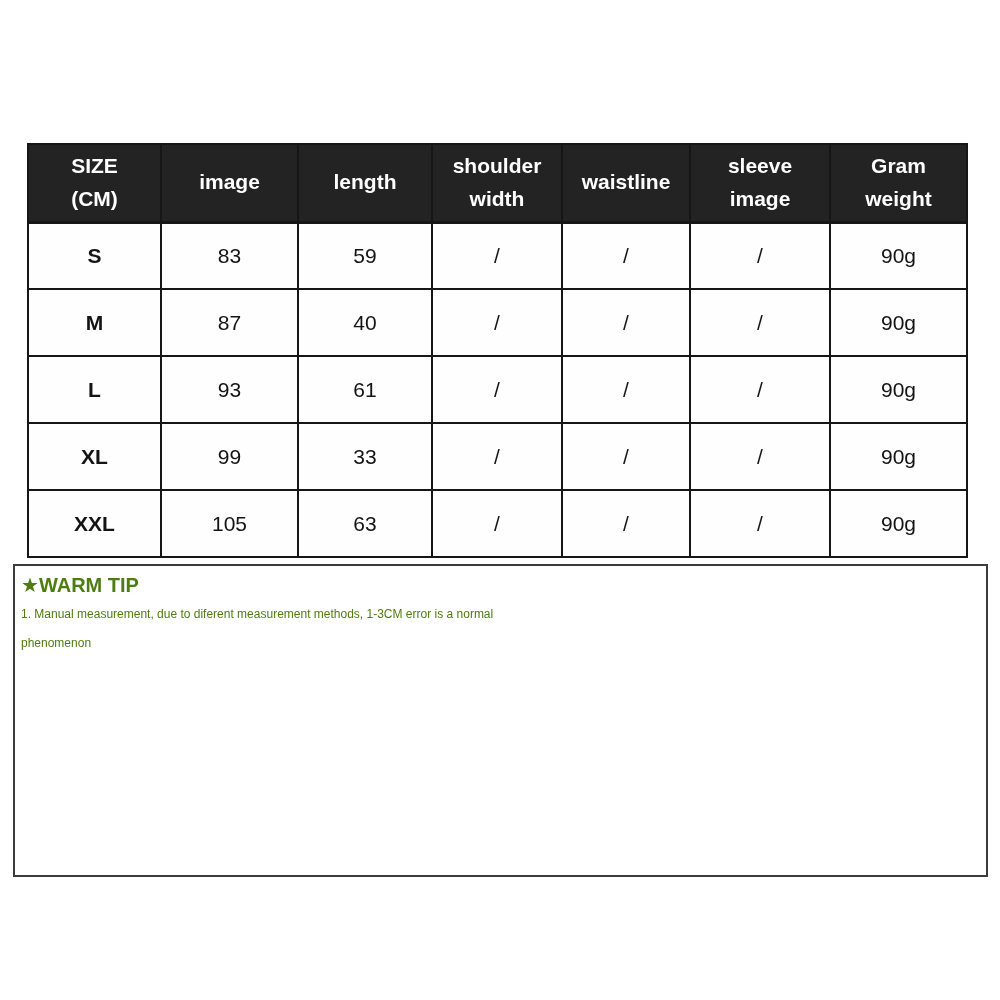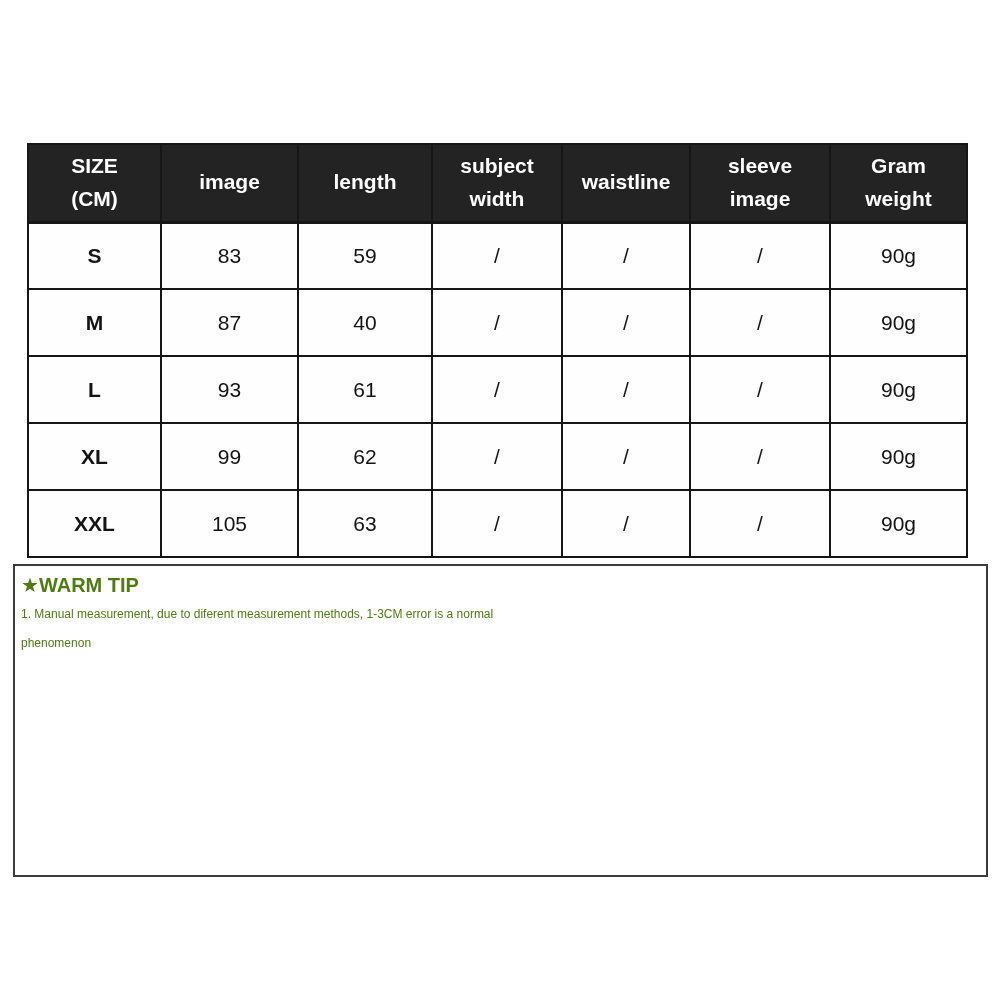--- a/index.html
+++ b/index.html
@@ -92,21 +92,21 @@
         <col style="width:128px">
         <col style="width:140px">
         <col style="width:137px">
       </colgroup>
       <thead>
         <tr>
           <th>SIZE
 (CM)</th>
           <th>image</th>
           <th>length</th>
-          <th>subject
+          <th>shoulder
 width</th>
           <th>waistline</th>
           <th>sleeve
 image</th>
           <th>Gram
 weight</th>
         </tr>
       </thead>
       <tbody>
         <tr>
@@ -132,21 +132,21 @@
           <td>93</td>
           <td>61</td>
           <td>/</td>
           <td>/</td>
           <td>/</td>
           <td>90g</td>
         </tr>
         <tr>
           <td class="size-label">XL</td>
           <td>99</td>
-          <td>62</td>
+          <td>33</td>
           <td>/</td>
           <td>/</td>
           <td>/</td>
           <td>90g</td>
         </tr>
         <tr>
           <td class="size-label">XXL</td>
           <td>105</td>
           <td>63</td>
           <td>/</td>

